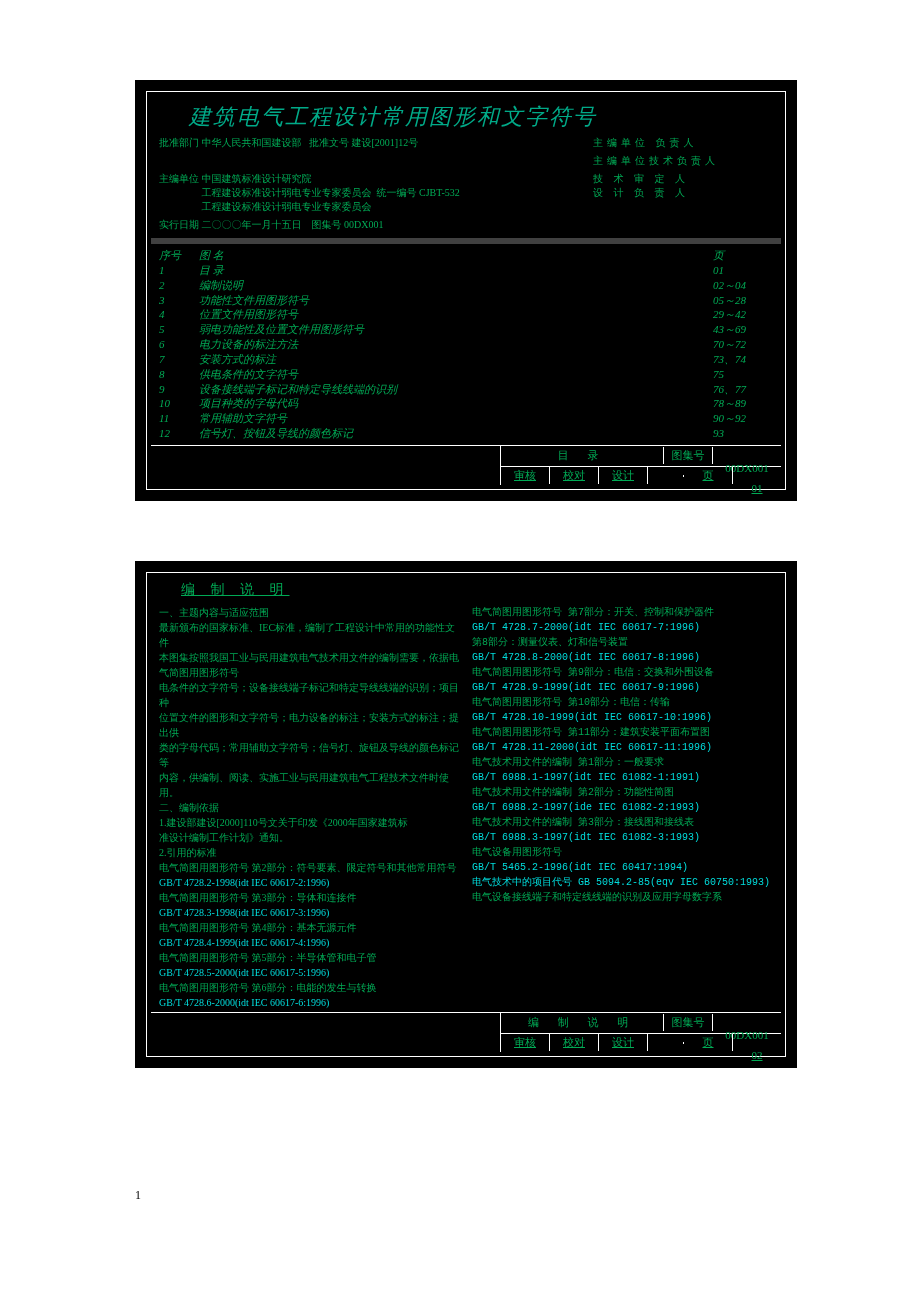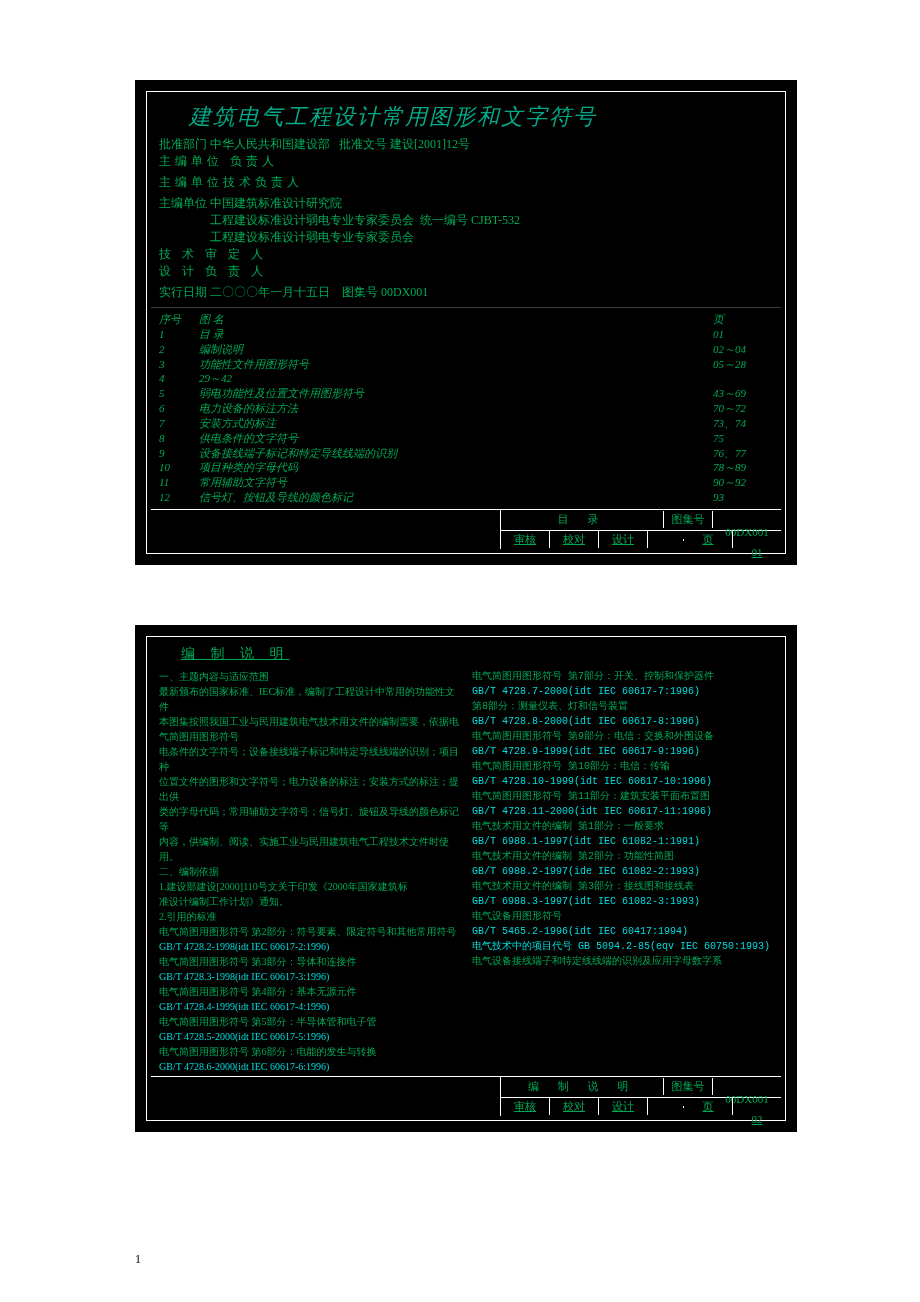--- a/index.html
+++ b/index.html
@@ -17,38 +17,37 @@
   border: 3px solid #000;
   padding: 8px;
   margin-bottom: 60px;
   width: 640px;
 }
 .inner-frame {
   border: 1px solid #fff;
   padding: 4px;
 }
 .title-block {
-  border-bottom: 1px solid #404040;
+  border-bottom: 6px solid #404040;
   padding: 4px 8px;
 }
 .main-title {
   color: #0a8;
   font-size: 22px;
   text-align: left;
   padding: 2px 30px;
   font-style: italic;
   letter-spacing: 2px;
 }
 .header-row {
   color: #0a5;
-  font-size: 12px;
+  font-size: 10px;
   padding: 2px 0;
   display: flex;
   justify-content: space-between;
-  flex-direction: column;
 }
 .header-left { flex: 1; }
 .header-right { text-align: left; width: 180px; letter-spacing: 4px; }
 .content-block {
   display: flex;
   min-height: 180px;
 }
 .toc-area {
   flex: 1;
   color: #0a5;
@@ -130,21 +129,21 @@
 <div class="page-container">
 
 <div class="drawing-box">
  <div class="inner-frame">
   <div class="title-block">
     <div class="main-title">建筑电气工程设计常用图形和文字符号</div>
     <div class="header-row">
       <span class="header-left"><span>批准部门 中华人民共和国建设部</span>&nbsp;&nbsp;&nbsp;<span>批准文号 建设[2001]12号</span></span>
       <span class="header-right">主编单位   负责人</span>
     </div>
-    <div class="header-row" style="justify-content:flex-start;">
+    <div class="header-row" style="justify-content:flex-end;">
       <span class="header-right">主编单位技术负责人</span>
     </div>
     <div class="header-row">
       <span class="header-left">
         <span>主编单位</span>
         <span style="display:inline-block;vertical-align:top;">
           <span>中国建筑标准设计研究院</span><br>
           <span>工程建设标准设计弱电专业专家委员会</span>&nbsp;&nbsp;<span>统一编号 CJBT-532</span><br>
           <span>工程建设标准设计弱电专业专家委员会</span>
         </span>
@@ -178,20 +177,21 @@
                 <span class="toc-col-name">编制说明</span>
                 <span class="toc-col-page">02～04</span>
               </div>
               <div class="toc-row">
                 <span class="toc-col-num">3</span>
                 <span class="toc-col-name">功能性文件用图形符号</span>
                 <span class="toc-col-page">05～28</span>
               </div>
               <div class="toc-row">
                 <span class="toc-col-num">4</span>
+                <span class="toc-col-name">位置文件用图形符号</span>
                 <span class="toc-col-page">29～42</span>
               </div>
               <div class="toc-row">
                 <span class="toc-col-num">5</span>
                 <span class="toc-col-name">弱电功能性及位置文件用图形符号</span>
                 <span class="toc-col-page">43～69</span>
               </div>
               <div class="toc-row">
                 <span class="toc-col-num">6</span>
                 <span class="toc-col-name">电力设备的标注方法</span>

